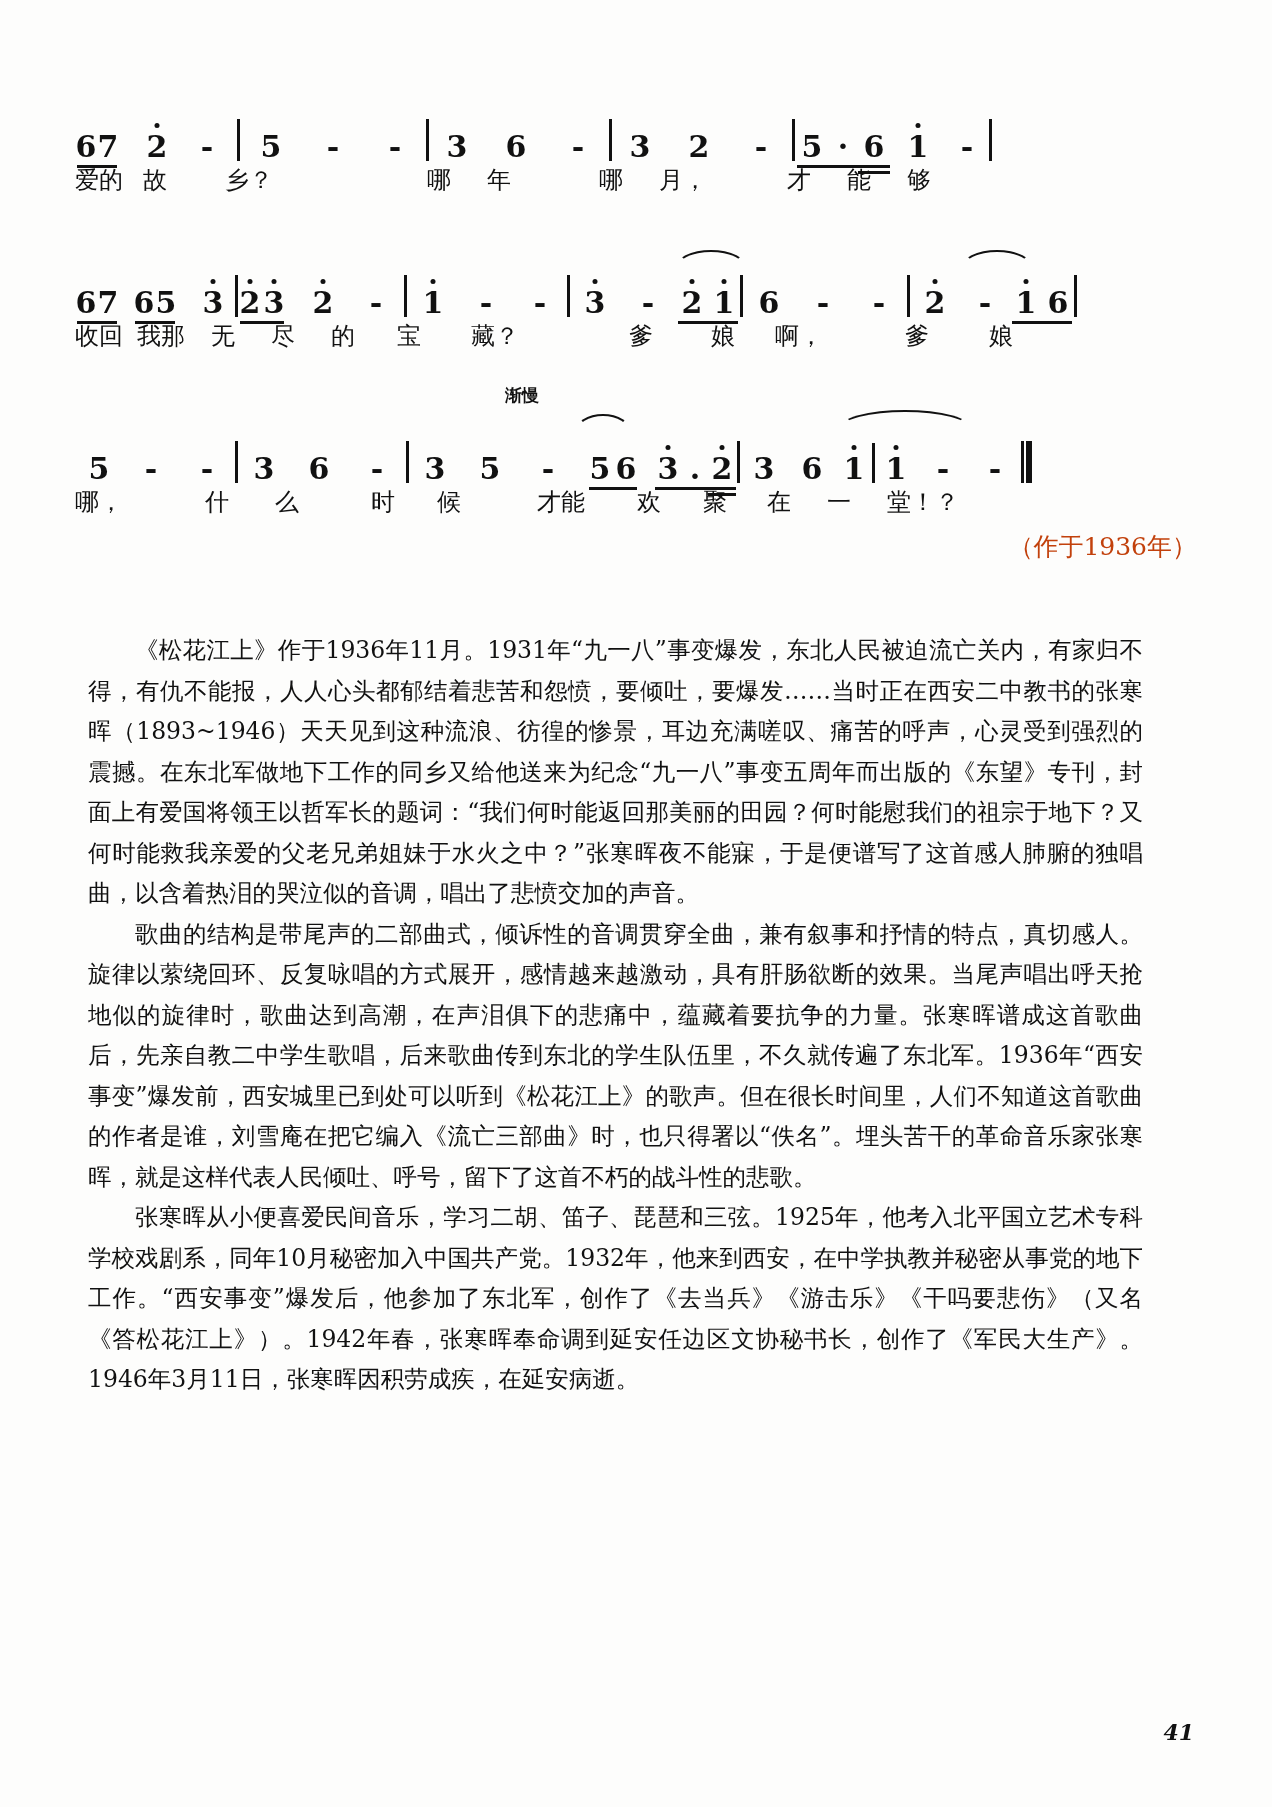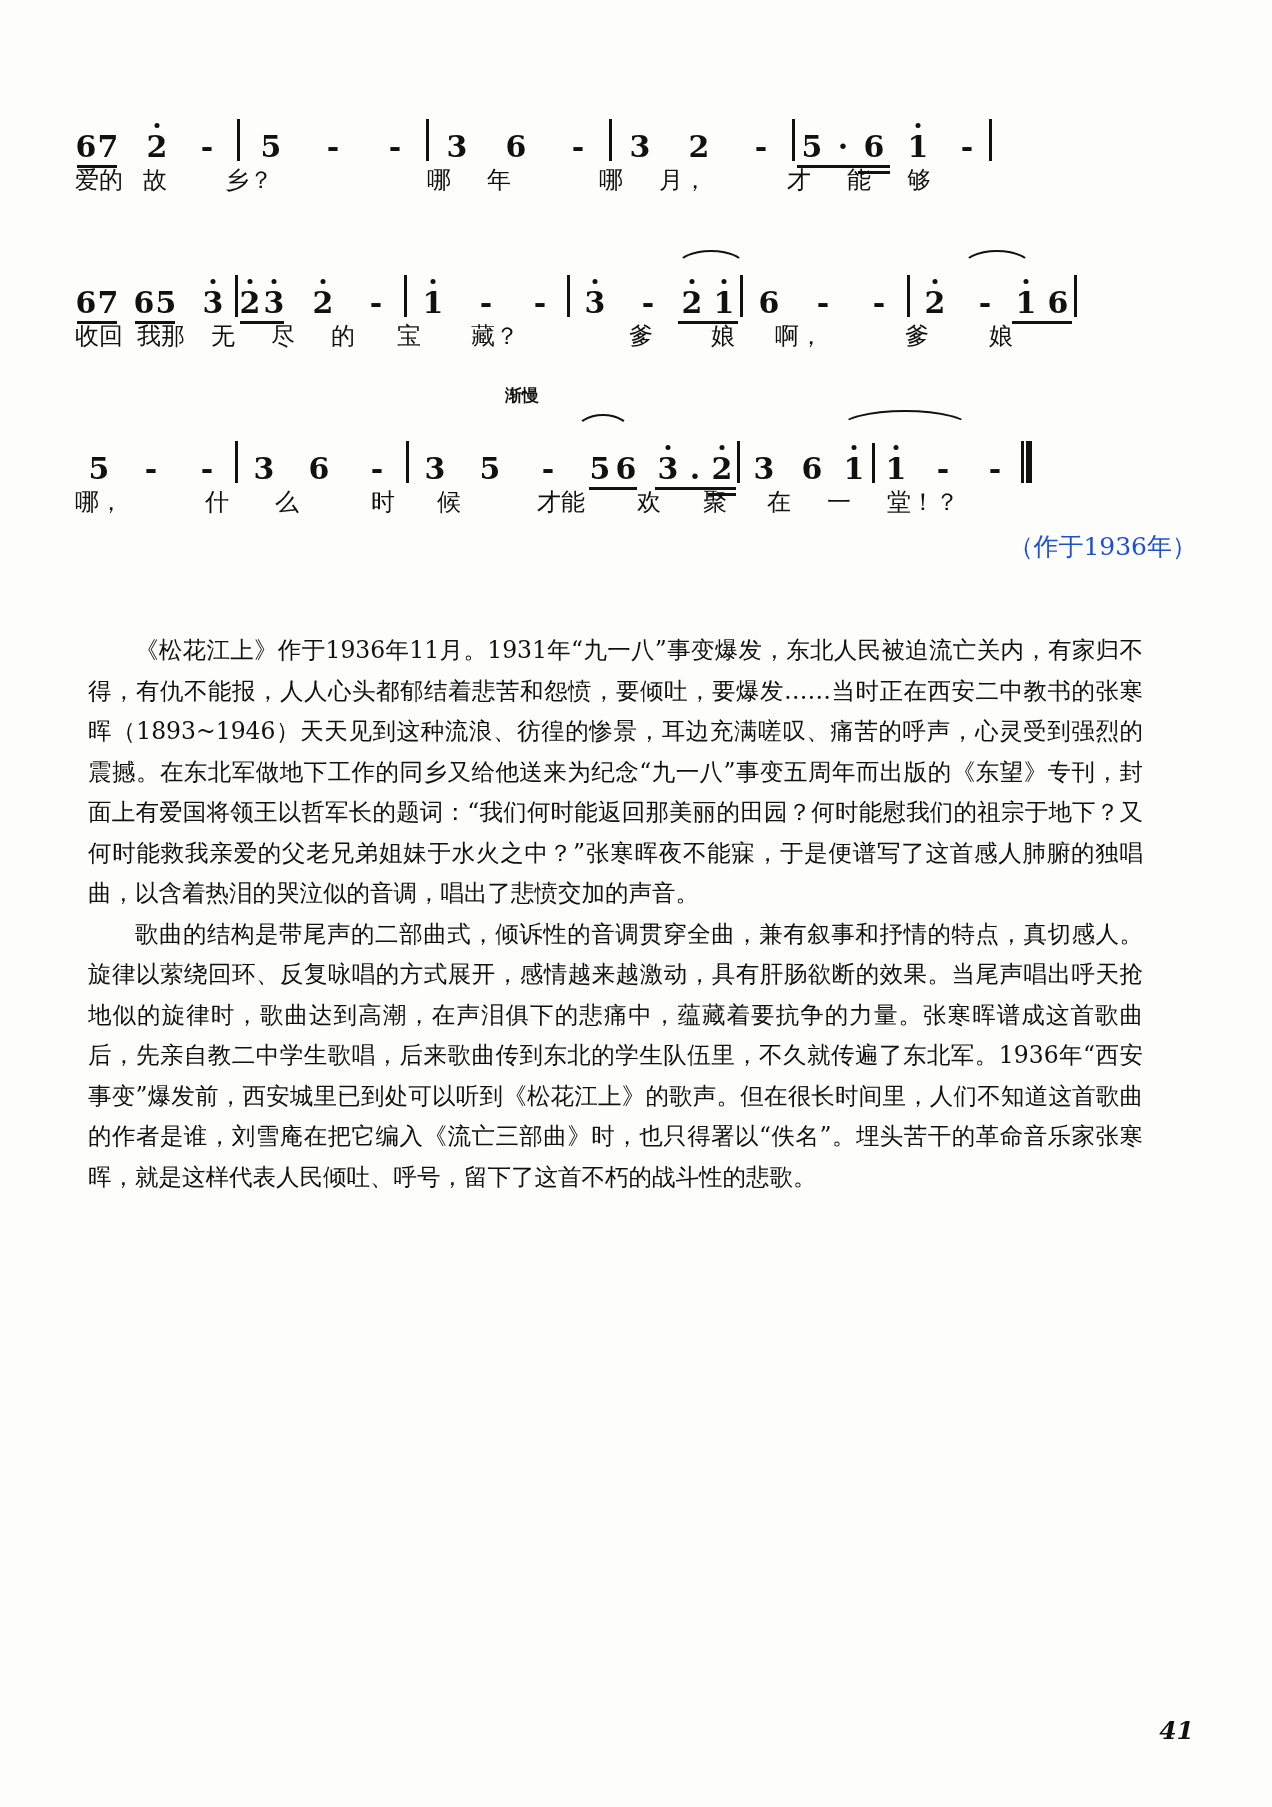--- a/index.html
+++ b/index.html
@@ -178,21 +178,21 @@
     white-space: nowrap;
   }
 
   
   .date-line {
     position: absolute;
     right: 75px;
     top: 530px;
     font-family: "DejaVu Serif", "Liberation Serif", serif;
     font-size: 25px;
-    color: #1d4ed8;
+    color: #c2410c;
   }
 
   
   .prose {
     position: absolute;
     left: 88px;
     top: 630px;
     width: 1055px;
     font-family: "DejaVu Serif", "Liberation Serif", serif;
     font-size: 23.5px;
@@ -205,21 +205,21 @@
     margin: 0;
     text-indent: 2em;
   }
 
   .page-num {
     position: absolute;
     right: 78px;
     bottom: 62px;
     font-family: "DejaVu Serif", "Liberation Serif", serif;
     font-style: italic;
-    font-size: 25px;
+    font-size: 22px;
     font-weight: 700;
     color: #111;
   }
 </style>
 </head>
 <body>
 
 <div class="page">
 
   <div class="score">
@@ -450,17 +450,18 @@
         <span class="lyric" style="left:812px;top:4px;">堂！？</span>
       </div>
     </div>
   </div>
 
   <div class="date-line">（作于1936年）</div>
 
   <div class="prose">
     <p>《松花江上》作于1936年11月。1931年“九一八”事变爆发，东北人民被迫流亡关内，有家归不得，有仇不能报，人人心头都郁结着悲苦和怨愤，要倾吐，要爆发……当时正在西安二中教书的张寒晖（1893~1946）天天见到这种流浪、彷徨的惨景，耳边充满嗟叹、痛苦的呼声，心灵受到强烈的震撼。在东北军做地下工作的同乡又给他送来为纪念“九一八”事变五周年而出版的《东望》专刊，封面上有爱国将领王以哲军长的题词：“我们何时能返回那美丽的田园？何时能慰我们的祖宗于地下？又何时能救我亲爱的父老兄弟姐妹于水火之中？”张寒晖夜不能寐，于是便谱写了这首感人肺腑的独唱曲，以含着热泪的哭泣似的音调，唱出了悲愤交加的声音。</p>
     <p>歌曲的结构是带尾声的二部曲式，倾诉性的音调贯穿全曲，兼有叙事和抒情的特点，真切感人。旋律以萦绕回环、反复咏唱的方式展开，感情越来越激动，具有肝肠欲断的效果。当尾声唱出呼天抢地似的旋律时，歌曲达到高潮，在声泪俱下的悲痛中，蕴藏着要抗争的力量。张寒晖谱成这首歌曲后，先亲自教二中学生歌唱，后来歌曲传到东北的学生队伍里，不久就传遍了东北军。1936年“西安事变”爆发前，西安城里已到处可以听到《松花江上》的歌声。但在很长时间里，人们不知道这首歌曲的作者是谁，刘雪庵在把它编入《流亡三部曲》时，也只得署以“佚名”。埋头苦干的革命音乐家张寒晖，就是这样代表人民倾吐、呼号，留下了这首不朽的战斗性的悲歌。</p>
+    <p>张寒晖从小便喜爱民间音乐，学习二胡、笛子、琵琶和三弦。1925年，他考入北平国立艺术专科学校戏剧系，同年10月秘密加入中国共产党。1932年，他来到西安，在中学执教并秘密从事党的地下工作。“西安事变”爆发后，他参加了东北军，创作了《去当兵》《游击乐》《干吗要悲伤》（又名《答松花江上》）。1942年春，张寒晖奉命调到延安任边区文协秘书长，创作了《军民大生产》。1946年3月11日，张寒晖因积劳成疾，在延安病逝。</p>
   </div>
 
   <div class="page-num">41</div>
 
 </div>
 
 </body></html>

